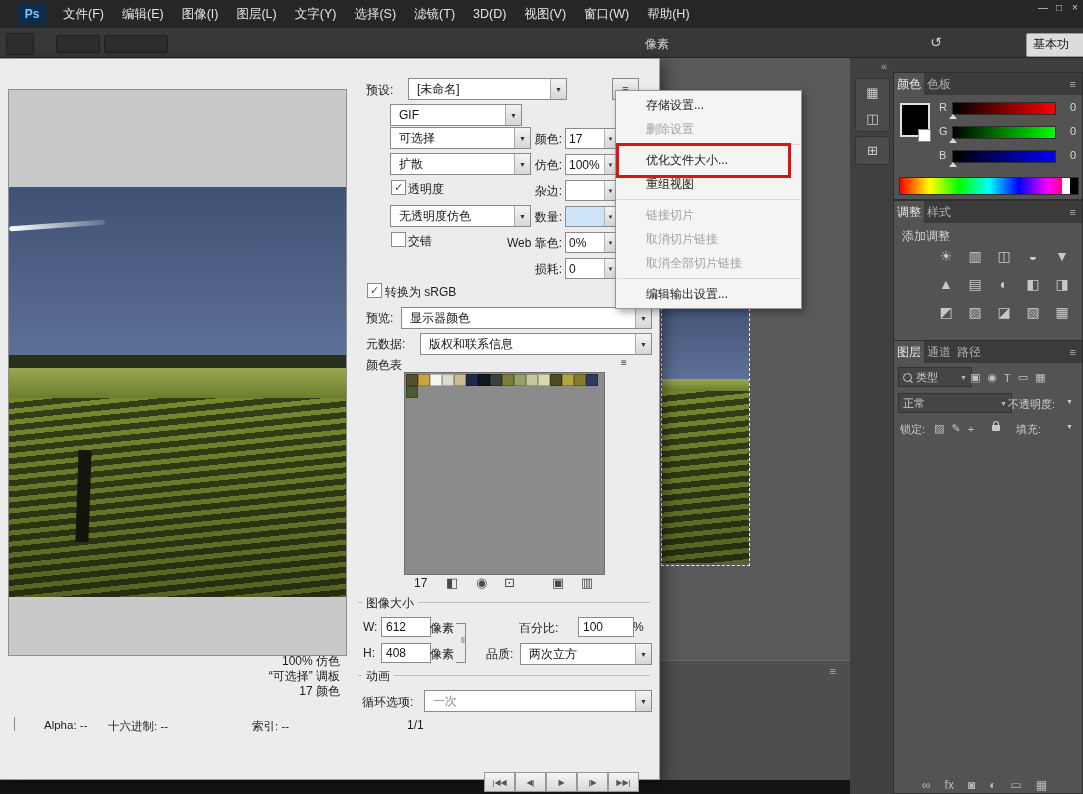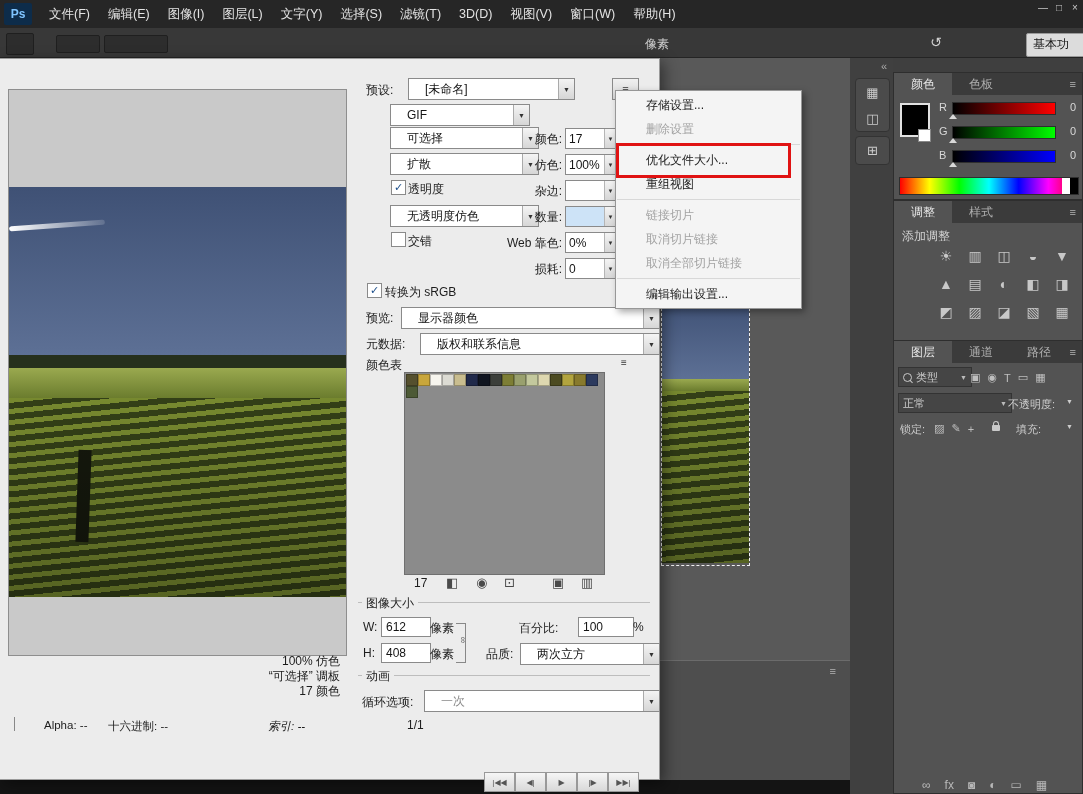--- a/index.html
+++ b/index.html
@@ -1,21 +1,21 @@
 <!DOCTYPE html>
 <html><head>
 <meta charset="utf-8">
 <style>
   html,body{margin:0;padding:0;}
   body{width:1083px;height:794px;position:relative;overflow:hidden;background:#4c4c4c;
        font-family:"Liberation Sans","DejaVu Sans",sans-serif;-webkit-font-smoothing:antialiased;}
   .a{position:absolute;box-sizing:border-box;}
   
   .menubar{left:0;top:0;width:1083px;height:28px;background:#262626;display:flex;align-items:center;z-index:5;}
-  .ps-logo{width:28px;height:22px;margin-left:4px;background:#0d2c4a;color:#7fc4ff;font-weight:bold;
+  .ps-logo{width:28px;height:22px;margin-left:18px;background:#0d2c4a;color:#7fc4ff;font-weight:bold;
            font-size:12px;display:flex;align-items:center;justify-content:center;border-radius:2px;}
   .menu-items{display:flex;margin-left:8px;}
   .menu-item{color:#e3e3e3;font-size:12.5px;padding:0 9px;line-height:28px;white-space:nowrap;}
   .win-controls{margin-left:auto;display:flex;align-items:flex-start;height:100%;}
   .win-btn{color:#c9c9c9;font-size:10px;width:16px;text-align:center;padding-top:2px;}
   
   .optionsbar{left:0;top:28px;width:1083px;height:30px;background:#383838;border-bottom:1px solid #242424;z-index:5;}
   .ob-widget{position:absolute;background:#2d2d2d;border:1px solid #1f1f1f;border-radius:2px;}
   .ob-text{position:absolute;color:#cfcfcf;font-size:12px;}
   .ws-btn{position:absolute;left:1026px;top:5px;width:57px;height:22px;background:#dcdcdc;border:1px solid #9a9a9a;
@@ -31,21 +31,21 @@
   .rows{background:repeating-linear-gradient(174deg,#77892f 0 5px,#333f17 5px 11px);position:relative;}
   .rows::after{content:'';position:absolute;inset:0;background:linear-gradient(180deg,rgba(0,0,0,0),rgba(0,0,0,.28));}
   
   .dock{left:850px;top:58px;width:43px;height:736px;background:#404040;z-index:3;}
   .dock-box{position:absolute;left:5px;width:33px;background:#4b4b4b;border:1px solid #333;border-radius:4px;
             display:flex;flex-direction:column;align-items:center;justify-content:space-around;color:#cccccc;}
   
   .panelsbg{left:893px;top:58px;width:190px;height:736px;background:#3f3f3f;z-index:3;}
   .panel{position:absolute;left:893px;width:190px;background:#535353;border:1px solid #2e2e2e;z-index:4;box-sizing:border-box;}
   .ptabs{height:22px;background:#3b3b3b;display:flex;align-items:stretch;}
-  .ptab{padding:0 17px;font-size:12px;line-height:22px;color:#aeaeae;white-space:nowrap;}
+  .ptab{padding:0 3px;font-size:12px;line-height:22px;color:#aeaeae;white-space:nowrap;}
   .ptab.active{background:#535353;color:#e6e6e6;}
   .pmenu{margin-left:auto;color:#b5b5b5;font-size:11px;line-height:22px;padding-right:6px;}
   .ch-row{position:relative;height:24px;}
   .ch-label{position:absolute;left:45px;top:4px;color:#d8d8d8;font-size:11px;}
   .ch-bar{position:absolute;left:58px;top:5px;width:102px;height:11px;border:1px solid #2e2e2e;}
   .ch-row:nth-of-type(1) .ch-bar{background:linear-gradient(90deg,#000,#f00);}
   .ch-row:nth-of-type(2) .ch-bar{background:linear-gradient(90deg,#000,#0f0);}
   .ch-row:nth-of-type(3) .ch-bar{background:linear-gradient(90deg,#000,#00f);}
   .ch-tri{position:absolute;left:55px;top:17px;width:0;height:0;border-left:4px solid transparent;border-right:4px solid transparent;border-bottom:5px solid #d8d8d8;}
   .ch-val{position:absolute;right:6px;top:4px;color:#d8d8d8;font-size:11px;}
@@ -73,21 +73,21 @@
   
   .dialog{left:0;top:58px;width:660px;height:722px;background:#ececec;border:1px solid #9a9a9a;border-left:none;
           box-shadow:4px 4px 14px rgba(0,0,0,.45);z-index:10;}
   .preview{position:absolute;left:8px;top:30px;width:337px;height:565px;border:1px solid #8e8e8e;background:#c9c9c9;overflow:hidden;}
   .contrail{position:absolute;left:0;top:36px;width:96px;height:5px;border-radius:4px;
             background:linear-gradient(90deg,#ffffff,rgba(255,255,255,.15));transform:rotate(-4deg);}
   .post{position:absolute;left:68px;top:52px;width:13px;height:92px;background:#15180d;transform:rotate(2deg);}
   .lbl{position:absolute;font-size:12px;color:#1d1d1d;white-space:nowrap;}
   .rlbl{position:absolute;font-size:12px;color:#1d1d1d;width:82px;text-align:right;white-space:nowrap;}
   .combo{position:absolute;height:20px;background:#fff;border:1px solid #8a8a8a;display:flex;align-items:center;
-         font-size:12px;color:#141414;padding-left:16px;}
+         font-size:12px;color:#141414;padding-left:8px;}
   .combo .car{margin-left:auto;width:15px;align-self:stretch;background:linear-gradient(#f4f4f4,#d6d6d6);
               border-left:1px solid #aaa;display:flex;align-items:center;justify-content:center;font-size:7px;color:#333;}
   .field{position:absolute;height:19px;width:47px;background:#fff;border:1px solid #8a8a8a;display:flex;align-items:center;
          font-size:12px;color:#141414;padding-left:3px;}
   .field .car{margin-left:auto;width:11px;align-self:stretch;background:linear-gradient(#f4f4f4,#d6d6d6);
               border-left:1px solid #b5b5b5;display:flex;align-items:center;justify-content:center;font-size:6px;color:#333;}
   .field.hl{background:#cde3f7;}
   .chk{position:absolute;width:13px;height:13px;background:#fff;border:1px solid #8a8a8a;font-size:11px;line-height:12px;
        text-align:center;color:#1c4f8b;font-weight:bold;}
   .inp{position:absolute;height:18px;background:#fff;border:1px solid #8a8a8a;font-size:12px;color:#141414;
@@ -304,21 +304,21 @@
     </div>
   </div>
 
   <div class="stat-r" style="left:220px;top:594px;text-align:right;">100% 仿色</div>
   <div class="stat-r" style="left:220px;top:609px;">“可选择” 调板</div>
   <div class="stat-r" style="left:220px;top:624px;">17 颜色</div>
 
   <div style="position:absolute;left:14px;top:658px;width:1px;height:14px;background:#888;"></div>
   <span class="stat-b" style="left:44px;top:660px;">Alpha: --</span>
   <span class="stat-b" style="left:108px;top:660px;">十六进制: --</span>
-  <span class="stat-b" style="left:268px;top:660px;font-style:italic;">索引: --</span>
+  <span class="stat-b" style="left:252px;top:660px;">索引: --</span>
 
   <span class="lbl" style="left:366px;top:23px;">预设:</span>
   <div class="combo" style="left:408px;top:19px;width:149px;">
     <span>[未命名]</span>
     <span class="car">▼</span>
   </div>
   <div class="tool-btn" style="left:612px;top:19px;width:25px;height:20px;font-size:11px;">
     <span>≡</span>
   </div>
 

